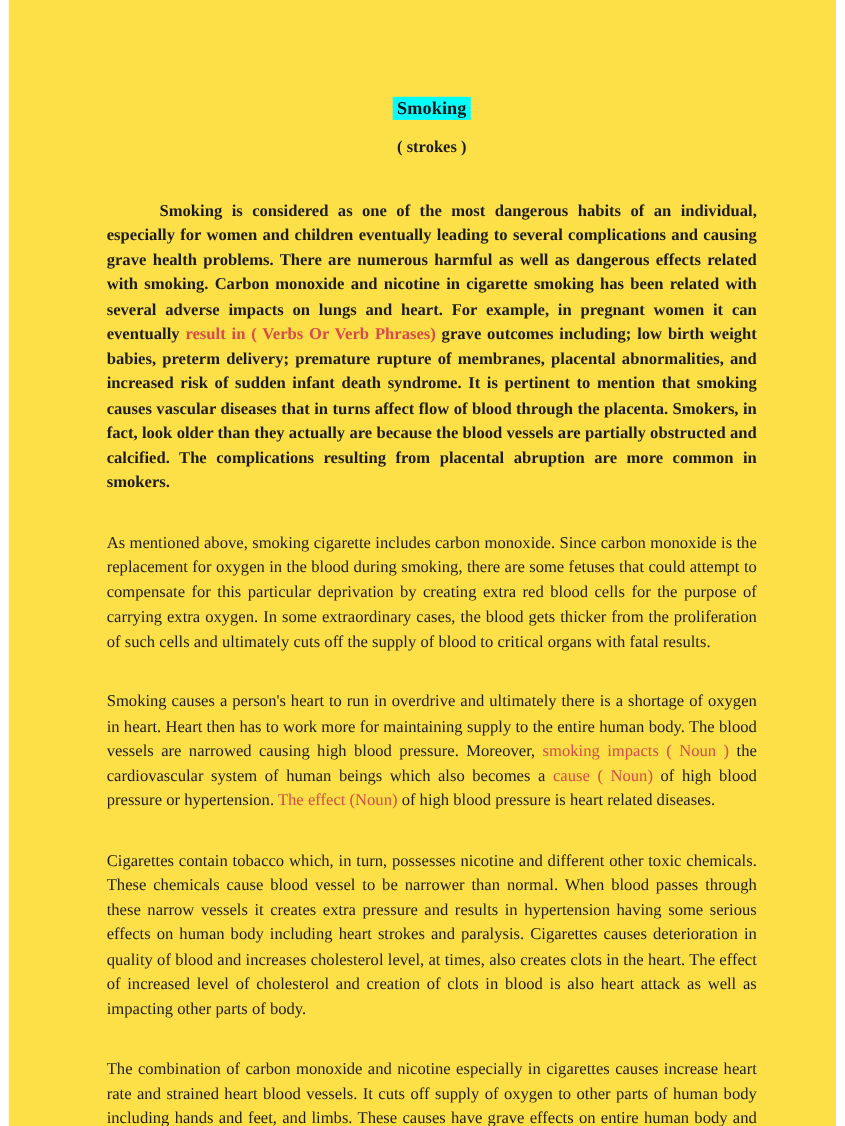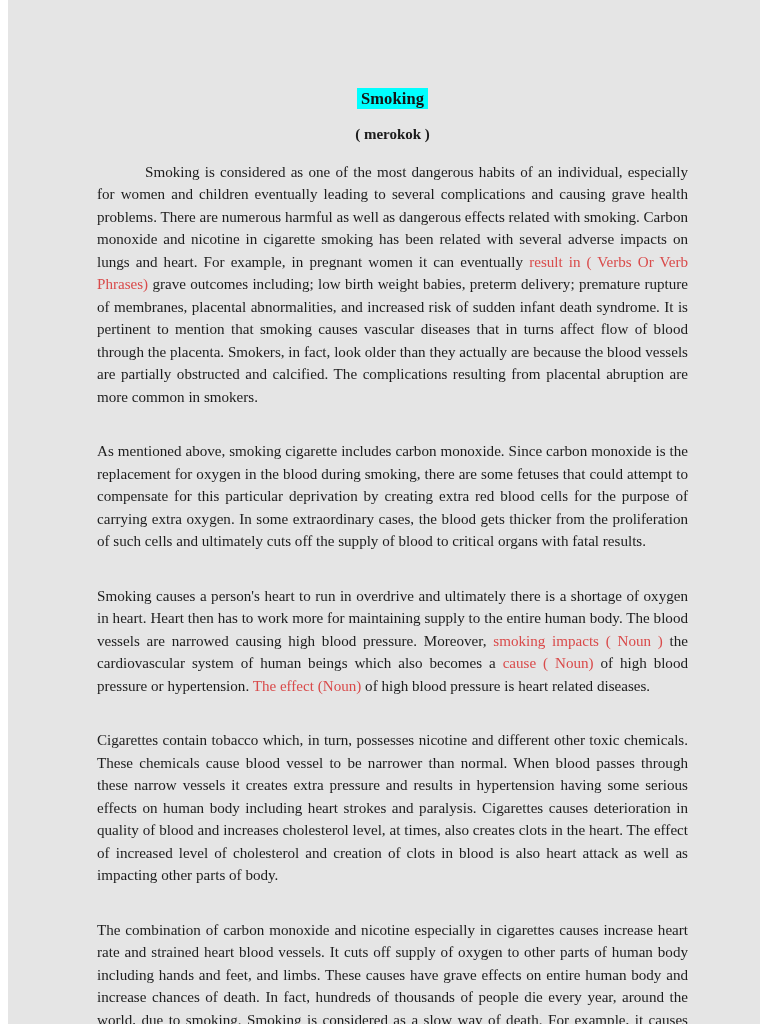--- a/index.html
+++ b/index.html
@@ -9,21 +9,21 @@
     background: #ffffff;
   }
   body {
     font-family: "Liberation Serif", "DejaVu Serif", serif;
     color: #1c1c1c;
   }
   .page {
     position: relative;
     width: 752px;
     height: 1024px;
-    background: #e5e5e5;
+    background: #fde047;
     box-sizing: border-box;
     overflow: hidden;
     margin: 0 auto;
   }
   .doc-body {
     position: absolute;
     left: 89px;
     top: 88px;
     width: 591px;
   }
@@ -54,36 +54,37 @@
     text-align: justify;
     text-justify: inter-word;
     margin: 0;
     color: #1c1c1c;
     hyphens: none;
   }
   .para + .para {
     margin-top: 32px;
   }
   .para.first {
-    margin-top: 16px;
+    margin-top: 36px;
     text-indent: 48px;
+    font-weight: bold;
   }
   .ann {
     color: #d94a4a;
   }
 </style>
 </head>
 <body>
 
 <div class="page">
   <div class="doc-body">
 
     <h1 class="doc-title"><span class="hl">Smoking</span></h1>
 
-    <p class="doc-subtitle">( merokok )</p>
+    <p class="doc-subtitle">( strokes )</p>
 
     <div id="paragraphs">
         <p class="para first"><span>Smoking is considered as one of the most dangerous habits of an individual, especially for women and children eventually leading to several complications and causing grave health problems. There are numerous harmful as well as dangerous effects related with smoking. Carbon monoxide and nicotine in cigarette smoking has been related with several adverse impacts on lungs and heart. For example, in pregnant women it can eventually </span><span class="ann">result in ( Verbs Or Verb Phrases)</span><span> grave outcomes including; low birth weight babies, preterm delivery; premature rupture of membranes, placental abnormalities, and increased risk of sudden infant death syndrome. It is pertinent to mention that smoking causes vascular diseases that in turns affect flow of blood through the placenta. Smokers, in fact, look older than they actually are because the blood vessels are partially obstructed and calcified. The complications resulting from placental abruption are more common in smokers.</span></p>
         <p class="para"><span>As mentioned above, smoking cigarette includes carbon monoxide. Since carbon monoxide is the replacement for oxygen in the blood during smoking, there are some fetuses that could attempt to compensate for this particular deprivation by creating extra red blood cells for the purpose of carrying extra oxygen. In some extraordinary cases, the blood gets thicker from the proliferation of such cells and ultimately cuts off the supply of blood to critical organs with fatal results.</span></p>
         <p class="para"><span>Smoking causes a person's heart to run in overdrive and ultimately there is a shortage of oxygen in heart. Heart then has to work more for maintaining supply to the entire human body. The blood vessels are narrowed causing high blood pressure. Moreover, </span><span class="ann">smoking impacts ( Noun )</span><span> the cardiovascular system of human beings which also becomes a </span><span class="ann">cause ( Noun)</span><span> of high blood pressure or hypertension. </span><span class="ann">The effect (Noun)</span><span> of high blood pressure is heart related diseases.</span></p>
         <p class="para"><span>Cigarettes contain tobacco which, in turn, possesses nicotine and different other toxic chemicals. These chemicals cause blood vessel to be narrower than normal. When blood passes through these narrow vessels it creates extra pressure and results in hypertension having some serious effects on human body including heart strokes and paralysis. Cigarettes causes deterioration in quality of blood and increases cholesterol level, at times, also creates clots in the heart. The effect of increased level of cholesterol and creation of clots in blood is also heart attack as well as impacting other parts of body.</span></p>
         <p class="para"><span>The combination of carbon monoxide and nicotine especially in cigarettes causes increase heart rate and strained heart blood vessels. It cuts off supply of oxygen to other parts of human body including hands and feet, and limbs. These causes have grave effects on entire human body and increase chances of death. In fact, hundreds of thousands of people die every year, around the world, due to smoking. Smoking is considered as a slow way of death. For example, it causes emphysema that slowly but continuously effects lungs. The effect of emphysema is repeated attacks of bronchitis, lung-diseases and heart failure.</span></p>
       </div>
 
   </div>

